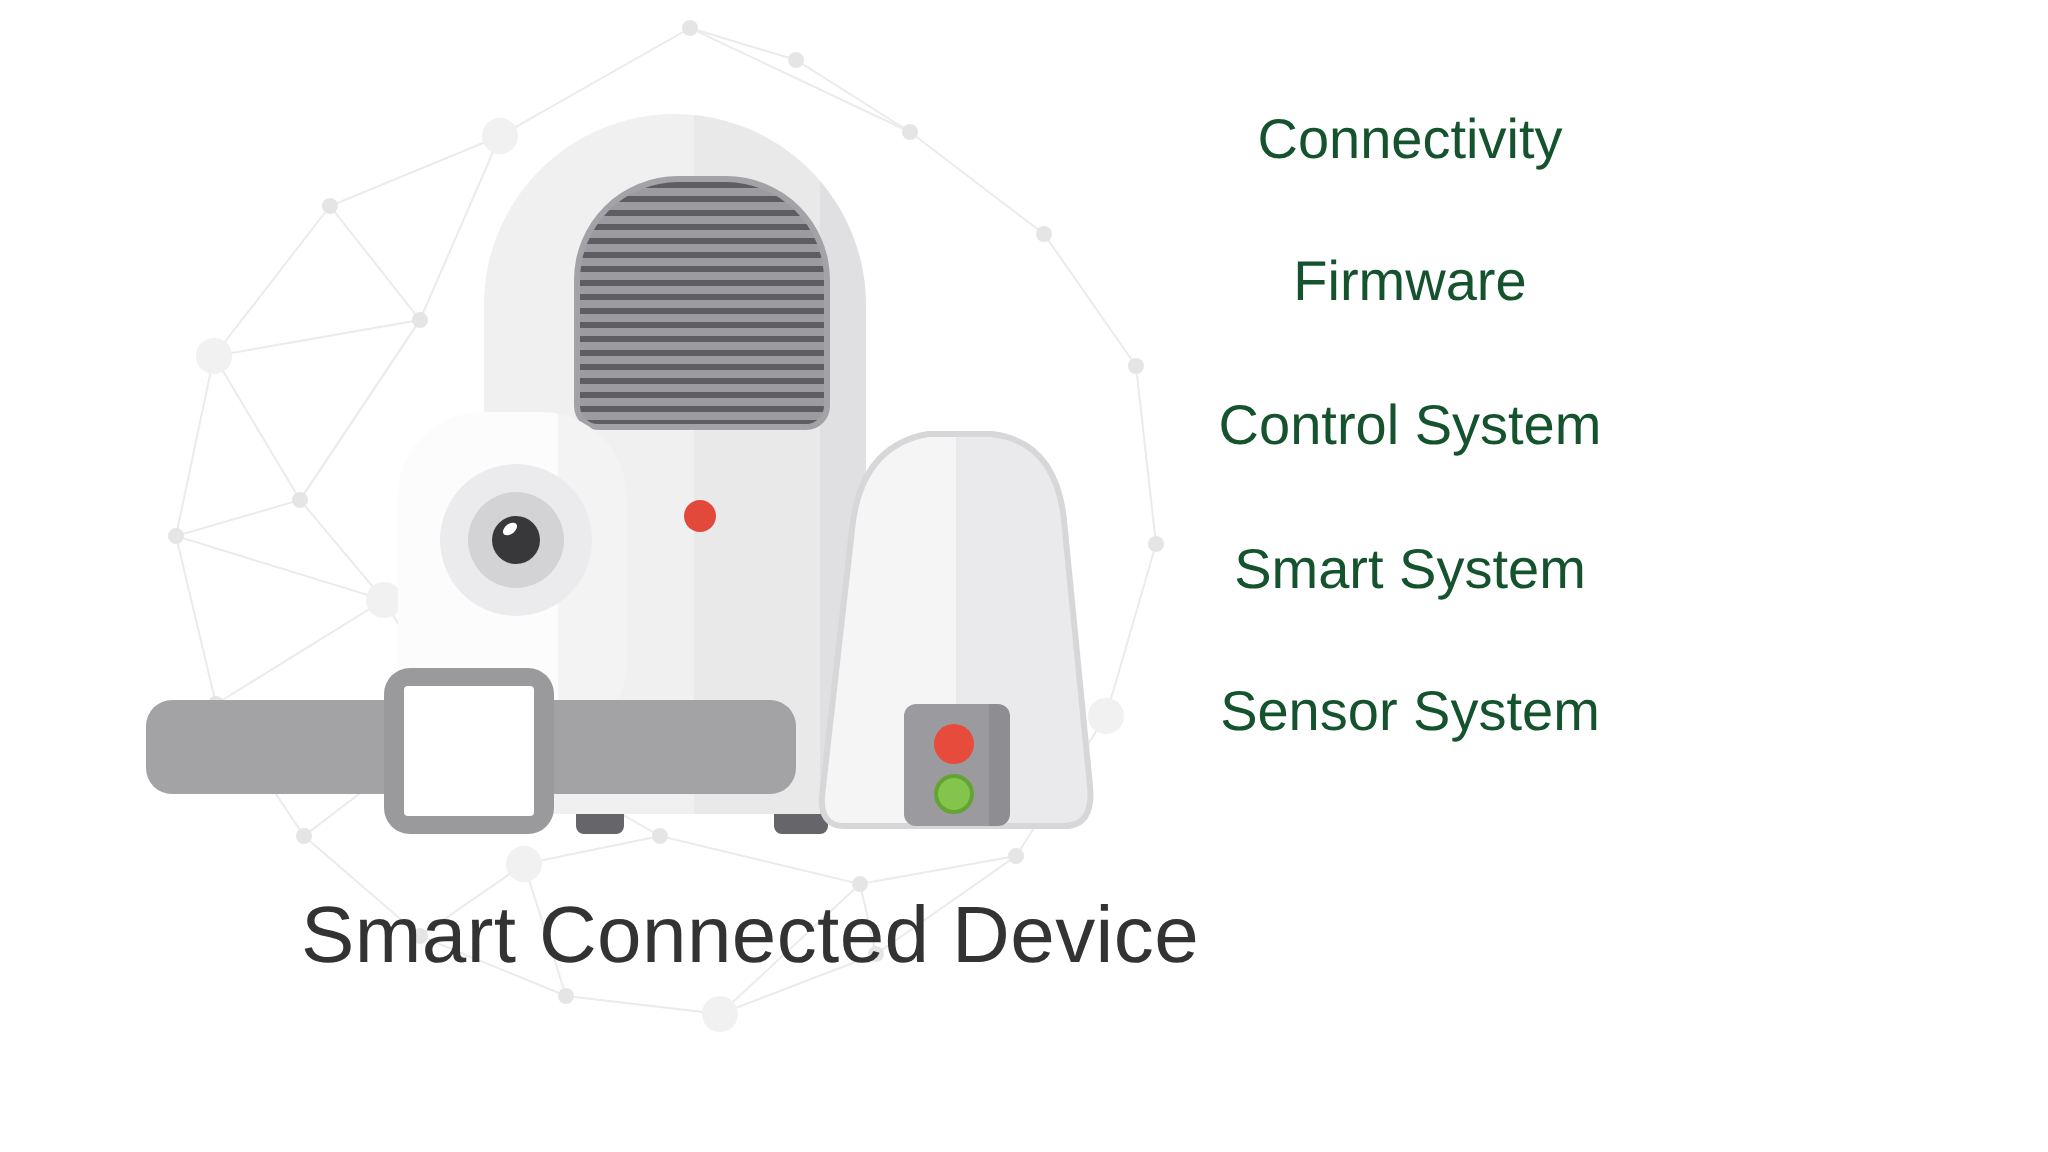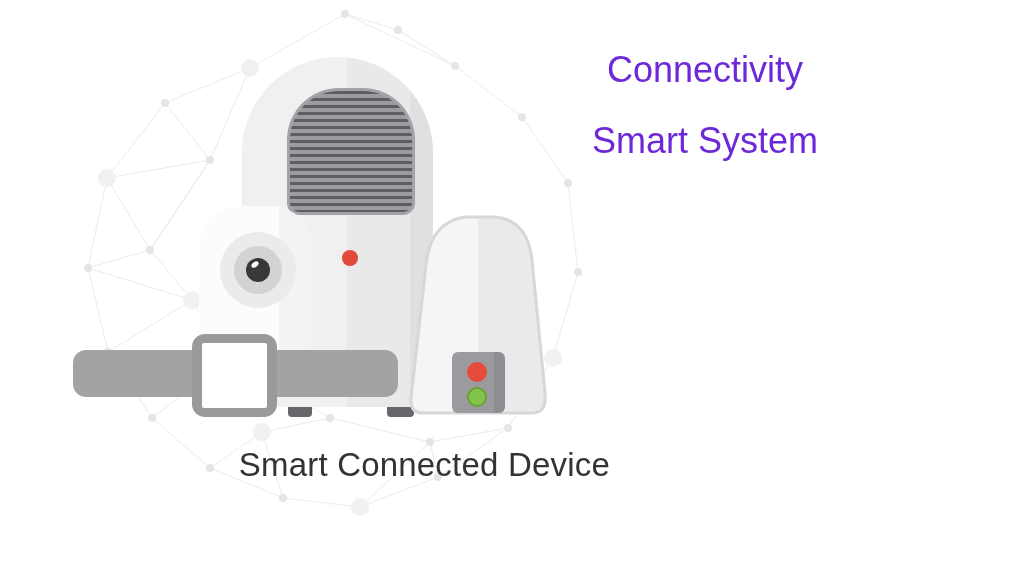--- a/index.html
+++ b/index.html
@@ -46,29 +46,29 @@
   .pod{position:absolute;left:400px;top:205px;}
   .led-panel{
     position:absolute;left:452px;top:352px;width:53px;height:61px;border-radius:6px;
     background:linear-gradient(90deg,#9b9b9f 0%,#9b9b9f 80%,#8e8e92 80%);
   }
   .led{position:absolute;width:20px;height:20px;border-radius:50%;box-sizing:border-box;}
   .led-red{left:467px;top:362px;background:#e64b3c;border:2px solid #c8故43a2e;}
   .led-green{left:467px;top:387px;background:#83c44c;border:2px solid #65a332;}
   
   .caption{
-    position:absolute;left:140px;top:446px;width:470px;text-align:right;
-    font-size:33px;color:#333333;letter-spacing:0.2px;z-index:2;
+    position:absolute;left:140px;top:446px;width:470px;text-align:center;
+    font-size:40px;color:#333333;letter-spacing:0.2px;z-index:2;
   }
   .prop-list{
     position:absolute;left:505px;top:34px;width:400px;margin:0;padding:0;list-style:none;z-index:2;
   }
   .prop-item{
     height:71.6px;display:flex;align-items:center;justify-content:center;
-    font-size:36px;color:#6d28d9;
+    font-size:28px;color:#14532d;
   }
 </style>
 </head>
 <body>
 
 <div class="canvas">
 
   <svg class="mesh" width="1024" height="576" viewBox="0 0 1024 576">
     <g stroke="#ebebeb" stroke-width="1" fill="none">
       <path d="M345 14 L250 68 L165 103 L107 178 L88 268 L108 352 L152 418 L210 468 L283 498 L360 507 L438 477 L508 428 L553 358 L578 272 L568 183 L522 117 L455 66 L398 30 L345 14"></path>
@@ -154,16 +154,19 @@
 
     <div class="band"></div>
     <div class="watch-face"></div>
     <div class="watch-screen"></div>
   </div>
 
   <div class="caption">Smart Connected Device</div>
 
   <ul class="prop-list">
     <li class="prop-item">Connectivity</li>
+    <li class="prop-item">Firmware</li>
+    <li class="prop-item">Control System</li>
     <li class="prop-item">Smart System</li>
+    <li class="prop-item">Sensor System</li>
   </ul>
 
 </div>
 
 </body></html>

